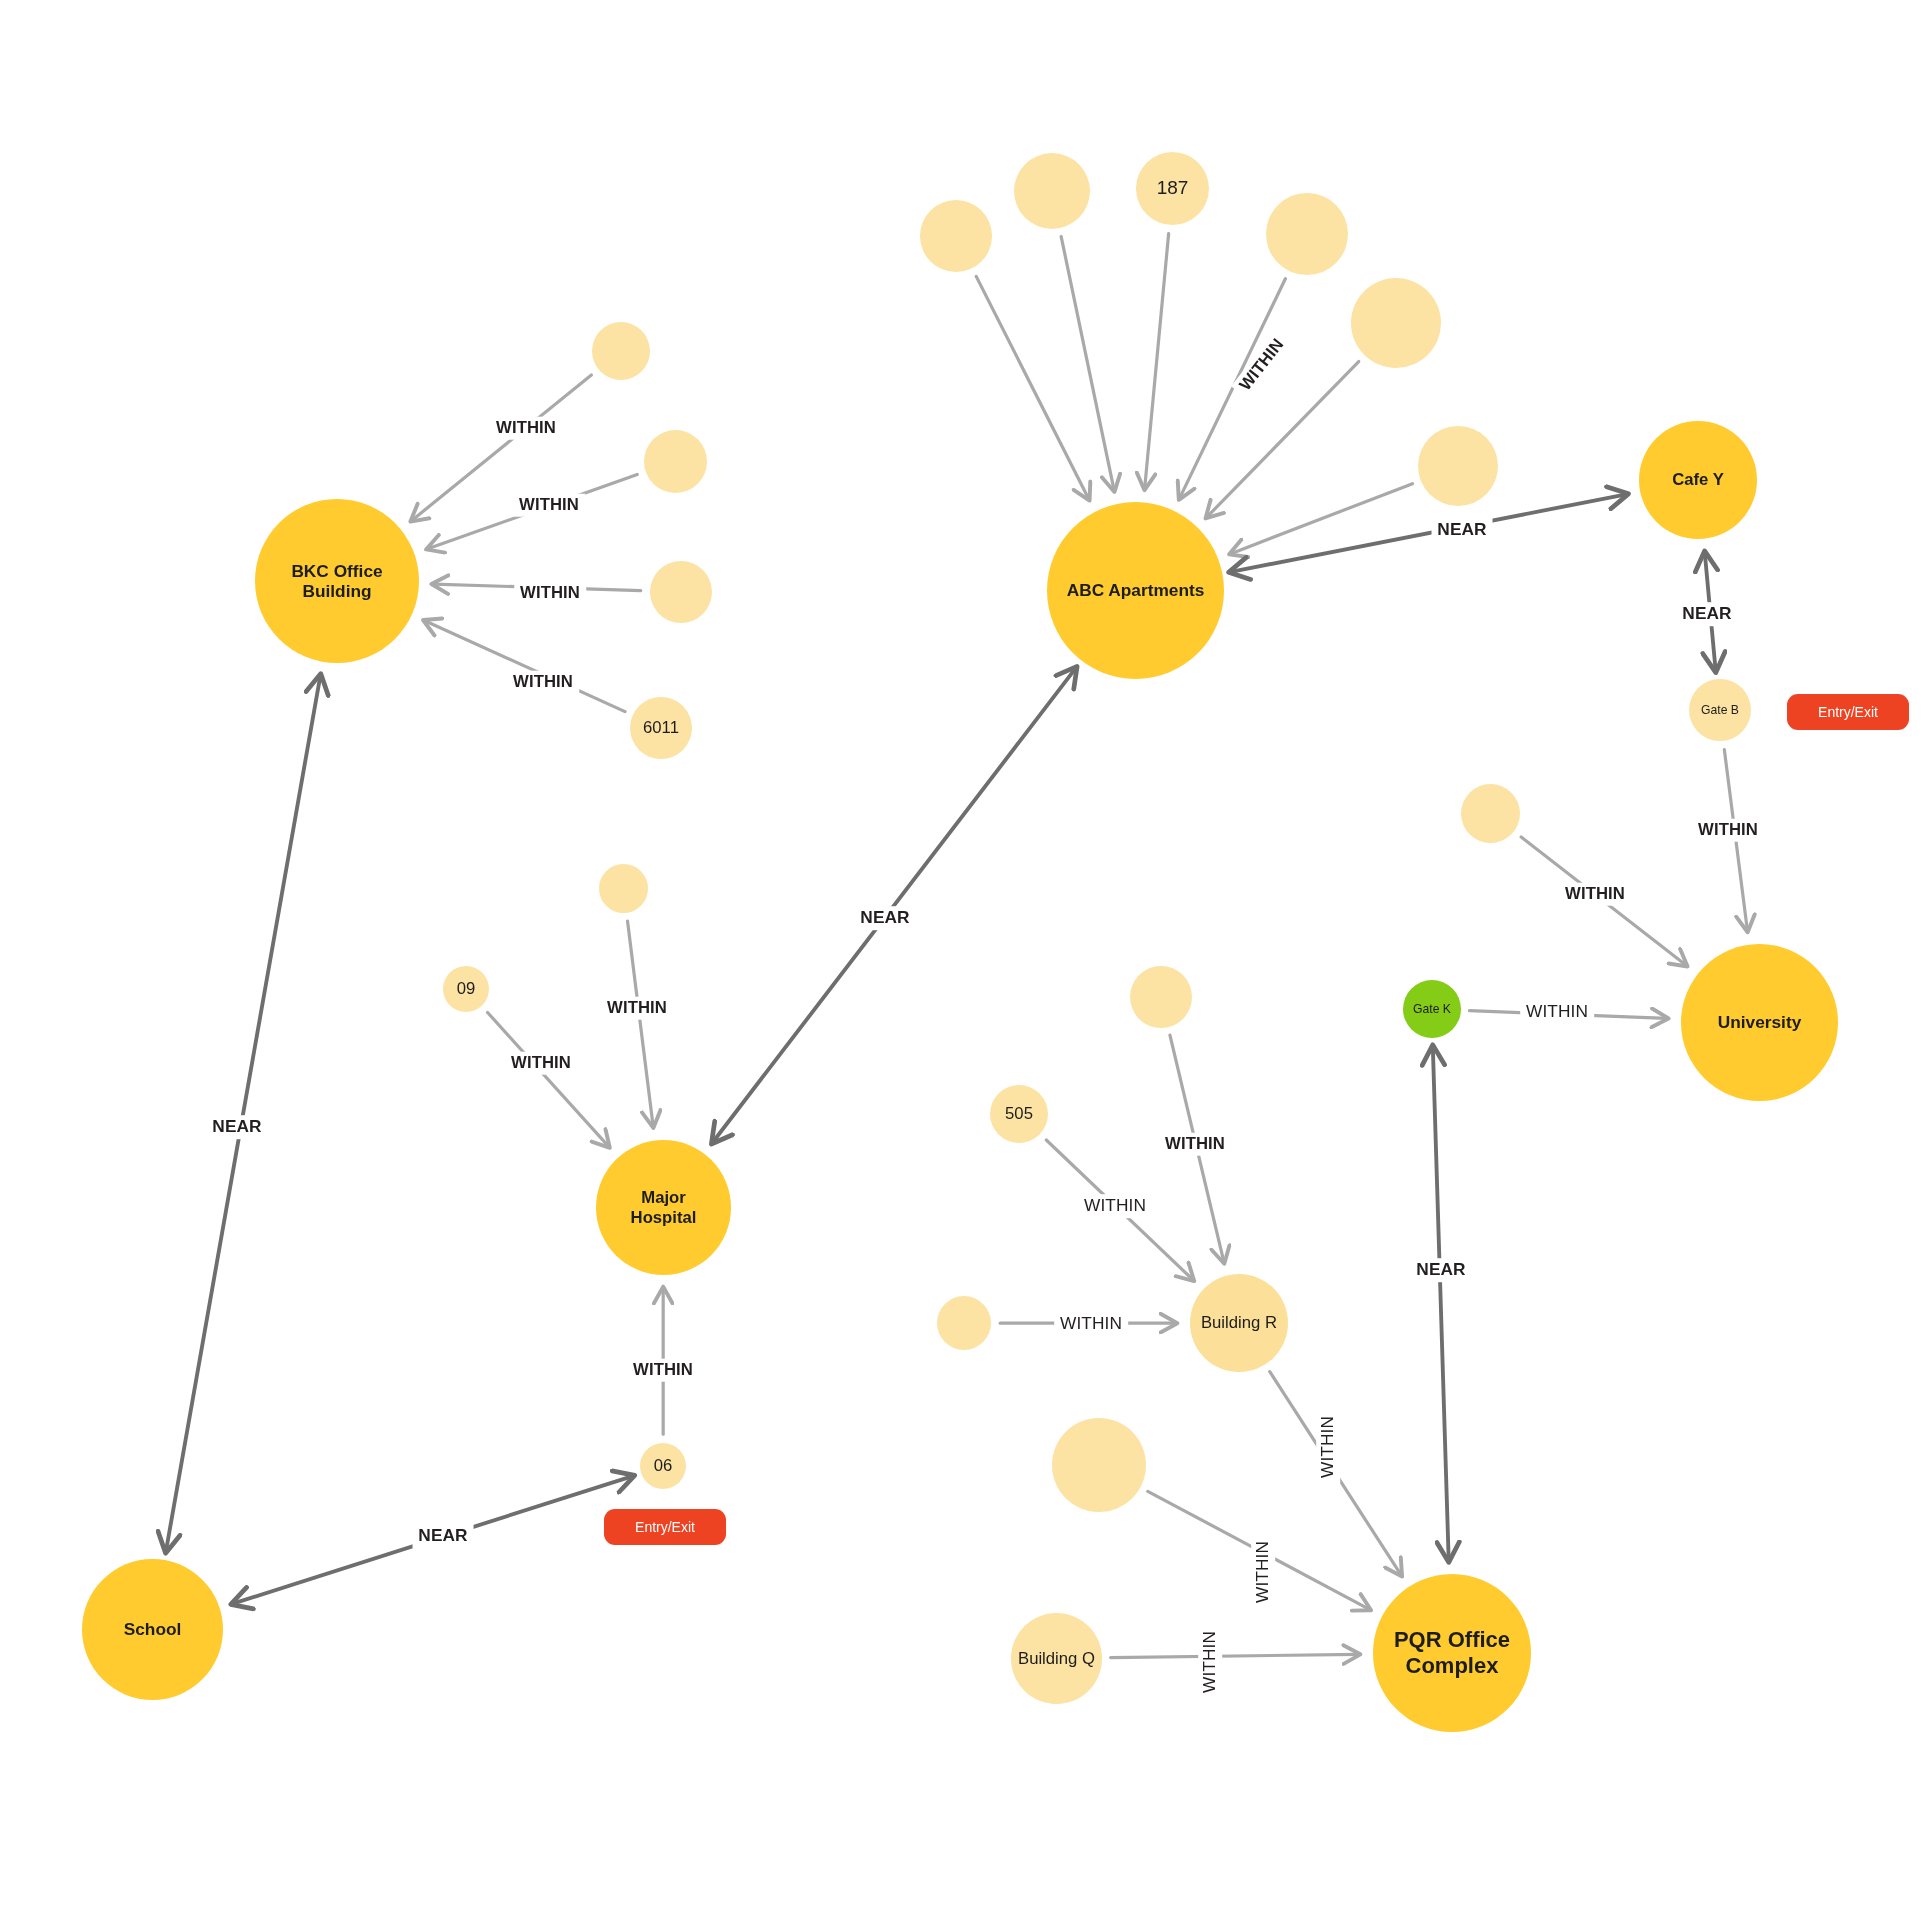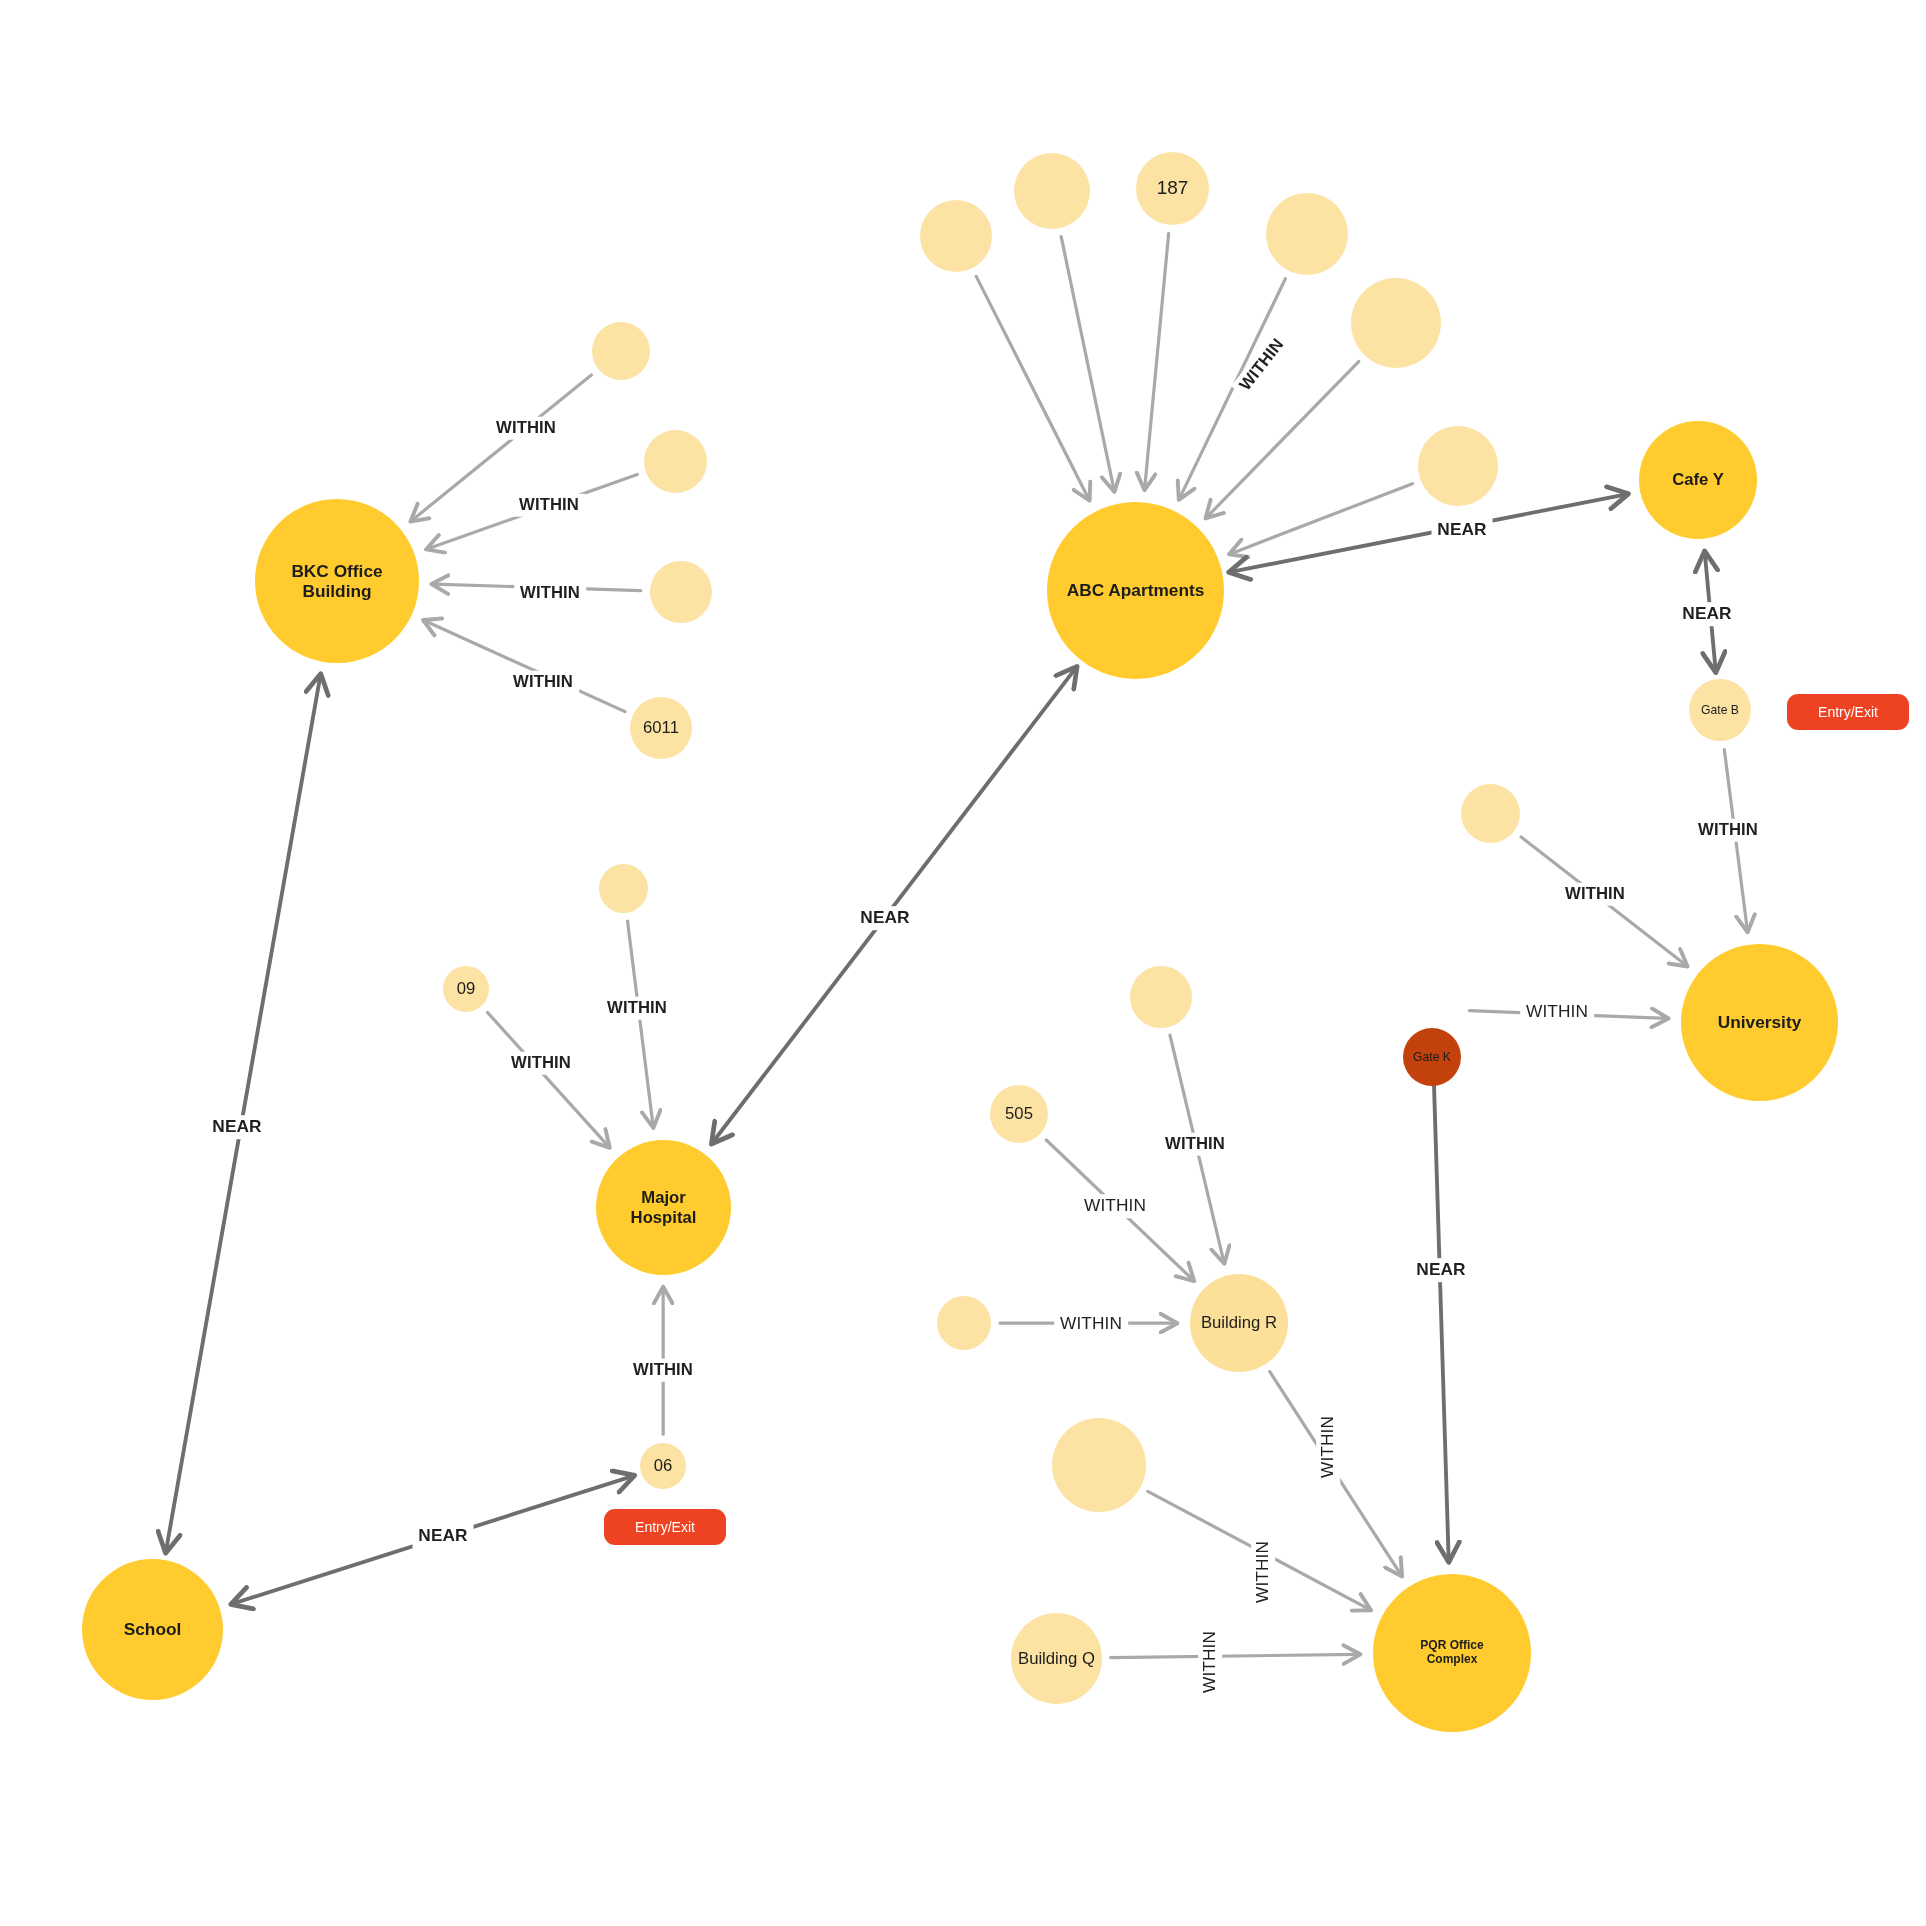--- a/index.html
+++ b/index.html
@@ -168,21 +168,21 @@
       </div>
       <div class="node node-leaf" style="left: 1689px; top: 679px; width: 62px; height: 62px; background: rgb(252, 227, 164);">
         <span class="node-label" style="font-size: 12.2px;">Gate B</span>
       </div>
       <div class="node node-major" style="left: 1681px; top: 944px; width: 157px; height: 157px; background: rgb(255, 203, 46);">
         <span class="node-label" style="font-size: 17.3px;">University</span>
       </div>
       <div class="node node-leaf" style="left: 1461px; top: 784px; width: 59px; height: 59px; background: rgb(252, 227, 164);">
         <span class="node-label" style="font-size: 16.7px;"></span>
       </div>
-      <div class="node node-leaf" style="left: 1403px; top: 1028px; width: 58px; height: 58px; background: #c2410c;">
+      <div class="node node-leaf" style="left: 1403px; top: 980px; width: 58px; height: 58px; background: #84cc16;">
         <span class="node-label" style="font-size: 12.2px;">Gate K</span>
       </div>
       <div class="node node-major" style="left: 596px; top: 1140px; width: 135px; height: 135px; background: rgb(255, 203, 46);">
         <span class="node-label" style="font-size: 16.7px;">Major
 Hospital</span>
       </div>
       <div class="node node-leaf" style="left: 599px; top: 864px; width: 49px; height: 49px; background: rgb(252, 227, 164);">
         <span class="node-label" style="font-size: 16.7px;"></span>
       </div>
       <div class="node node-leaf" style="left: 443px; top: 966px; width: 46px; height: 46px; background: rgb(252, 227, 164);">
@@ -200,21 +200,21 @@
       <div class="node node-leaf" style="left: 1130px; top: 966px; width: 62px; height: 62px; background: rgb(252, 227, 164);">
         <span class="node-label" style="font-size: 16.7px;"></span>
       </div>
       <div class="node node-leaf" style="left: 990px; top: 1085px; width: 58px; height: 58px; background: rgb(252, 227, 164);">
         <span class="node-label" style="font-size: 16.7px;">505</span>
       </div>
       <div class="node node-leaf" style="left: 937px; top: 1296px; width: 54px; height: 54px; background: rgb(252, 227, 164);">
         <span class="node-label" style="font-size: 16.7px;"></span>
       </div>
       <div class="node node-major" style="left: 1373px; top: 1574px; width: 158px; height: 158px; background: rgb(255, 203, 46);">
-        <span class="node-label" style="font-size: 12px;">PQR Office
+        <span class="node-label" style="font-size: 22px;">PQR Office
 Complex</span>
       </div>
       <div class="node node-leaf" style="left: 1052px; top: 1418px; width: 94px; height: 94px; background: rgb(252, 227, 164);">
         <span class="node-label" style="font-size: 16.7px;"></span>
       </div>
       <div class="node node-leaf" style="left: 1011px; top: 1613px; width: 91px; height: 91px; background: rgb(252, 227, 164);">
         <span class="node-label" style="font-size: 16.7px;">Building Q</span>
       </div>
     </div>
   <div id="edge-label-layer">

